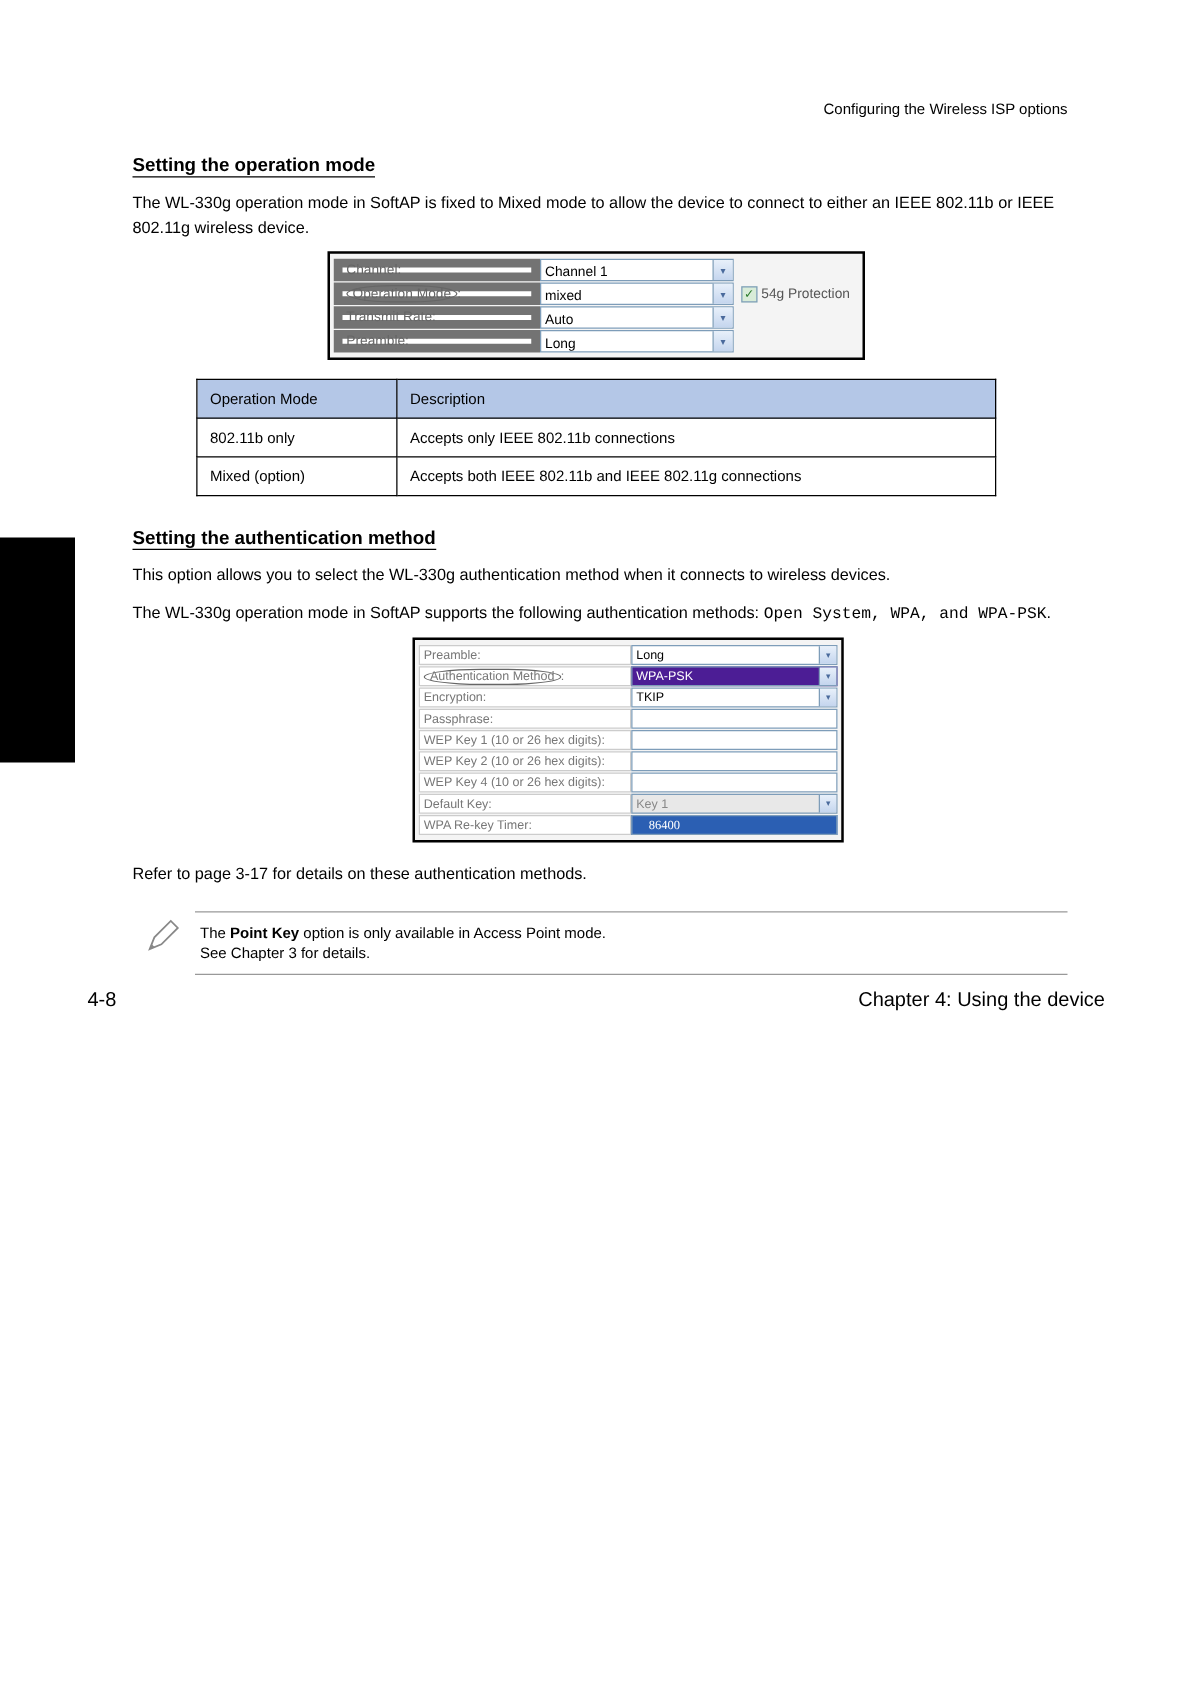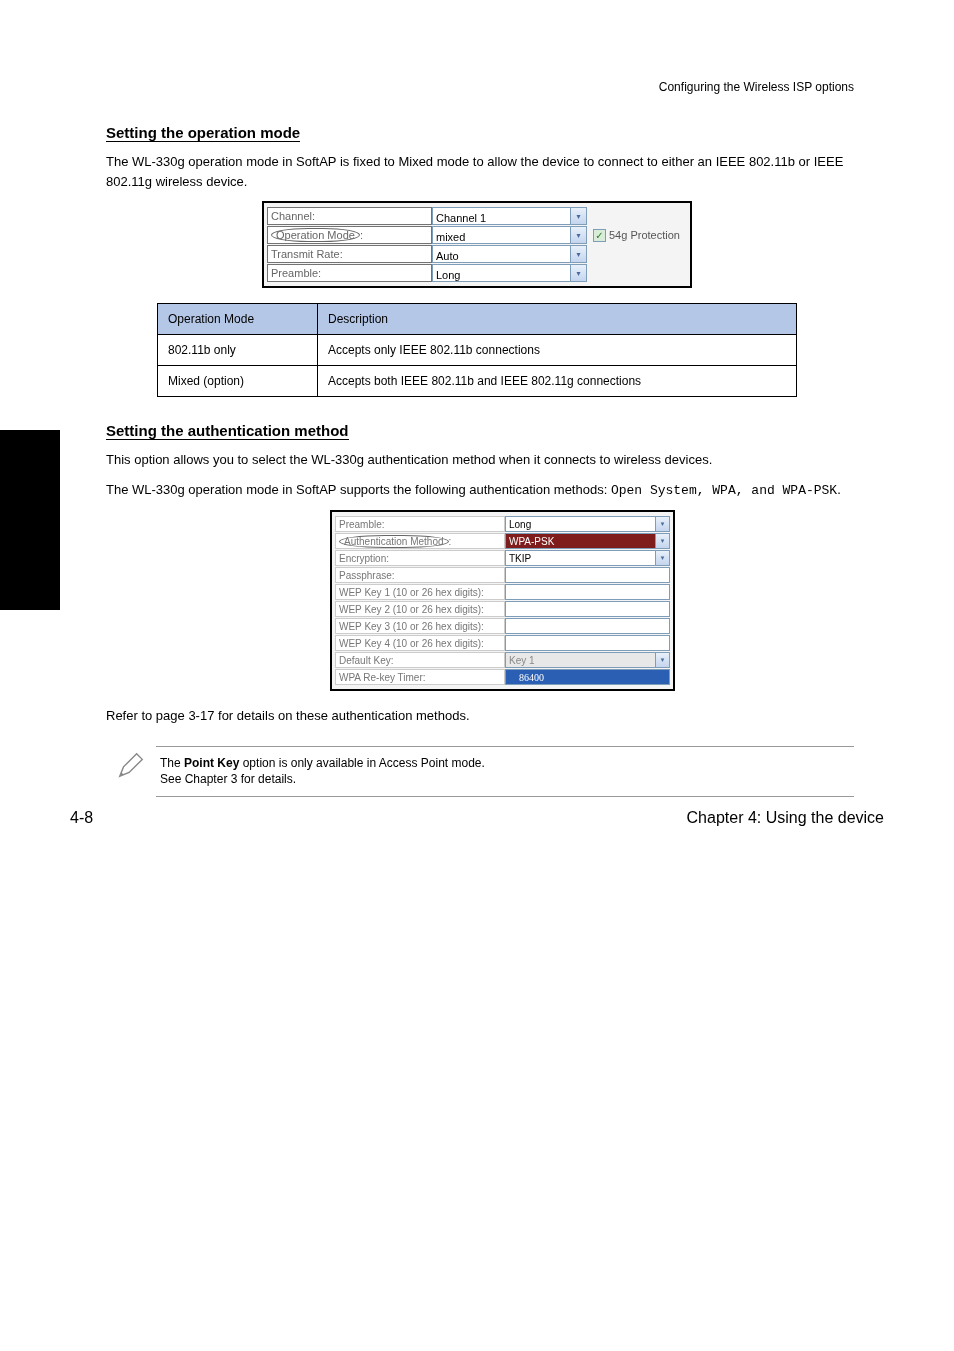--- a/index.html
+++ b/index.html
@@ -63,21 +63,21 @@
     display: flex;
     align-items: center;
     margin: 1px 0;
   }
   .ss1-label {
     width: 165px;
     font-size: 11px;
     color: #666;
     padding-left: 3px;
     background: #fff;
-    border: 1px solid #737373;
+    border: 7px solid #737373;
     height: 18px;
     display: flex;
     align-items: center;
   }
   .ss1-select {
     width: 155px;
     height: 18px;
     border: 1px solid #7e9db9;
     background: #fff;
     font-size: 11px;
@@ -170,21 +170,21 @@
     flex: 1;
     height: 16px;
     border: 1px solid #7e9db9;
     background: #fff;
     font-size: 10px;
     display: flex;
     align-items: center;
     justify-content: space-between;
     padding-left: 3px;
   }
-  .ss2-field.highlighted { background: #7f1d1d; color: #fff; }
+  .ss2-field.highlighted { background: #4c1d95; color: #fff; }
   .ss2-field.disabled { background: #e8e8e8; color: #888; }
   .ss2-arrow {
     width: 14px;
     height: 14px;
     background: linear-gradient(#e8f0fa,#c4d5ee);
     border-left: 1px solid #7e9db9;
     display: flex;
     align-items: center;
     justify-content: center;
     color: #4a6a9c;
@@ -344,24 +344,20 @@
       </div>
       <div class="ss2-row">
         <div class="ss2-label">WEP Key 1 (10 or 26 hex digits):</div>
         <div class="ss2-input"></div>
       </div>
       <div class="ss2-row">
         <div class="ss2-label">WEP Key 2 (10 or 26 hex digits):</div>
         <div class="ss2-input"></div>
       </div>
       <div class="ss2-row">
-        <div class="ss2-label">WEP Key 3 (10 or 26 hex digits):</div>
-        <div class="ss2-input"></div>
-      </div>
-      <div class="ss2-row">
         <div class="ss2-label">WEP Key 4 (10 or 26 hex digits):</div>
         <div class="ss2-input"></div>
       </div>
       <div class="ss2-row">
         <div class="ss2-label">Default Key:</div>
         <div class="ss2-field disabled">
           <span>Key 1</span>
           <div class="ss2-arrow">▾</div>
         </div>
       </div>

